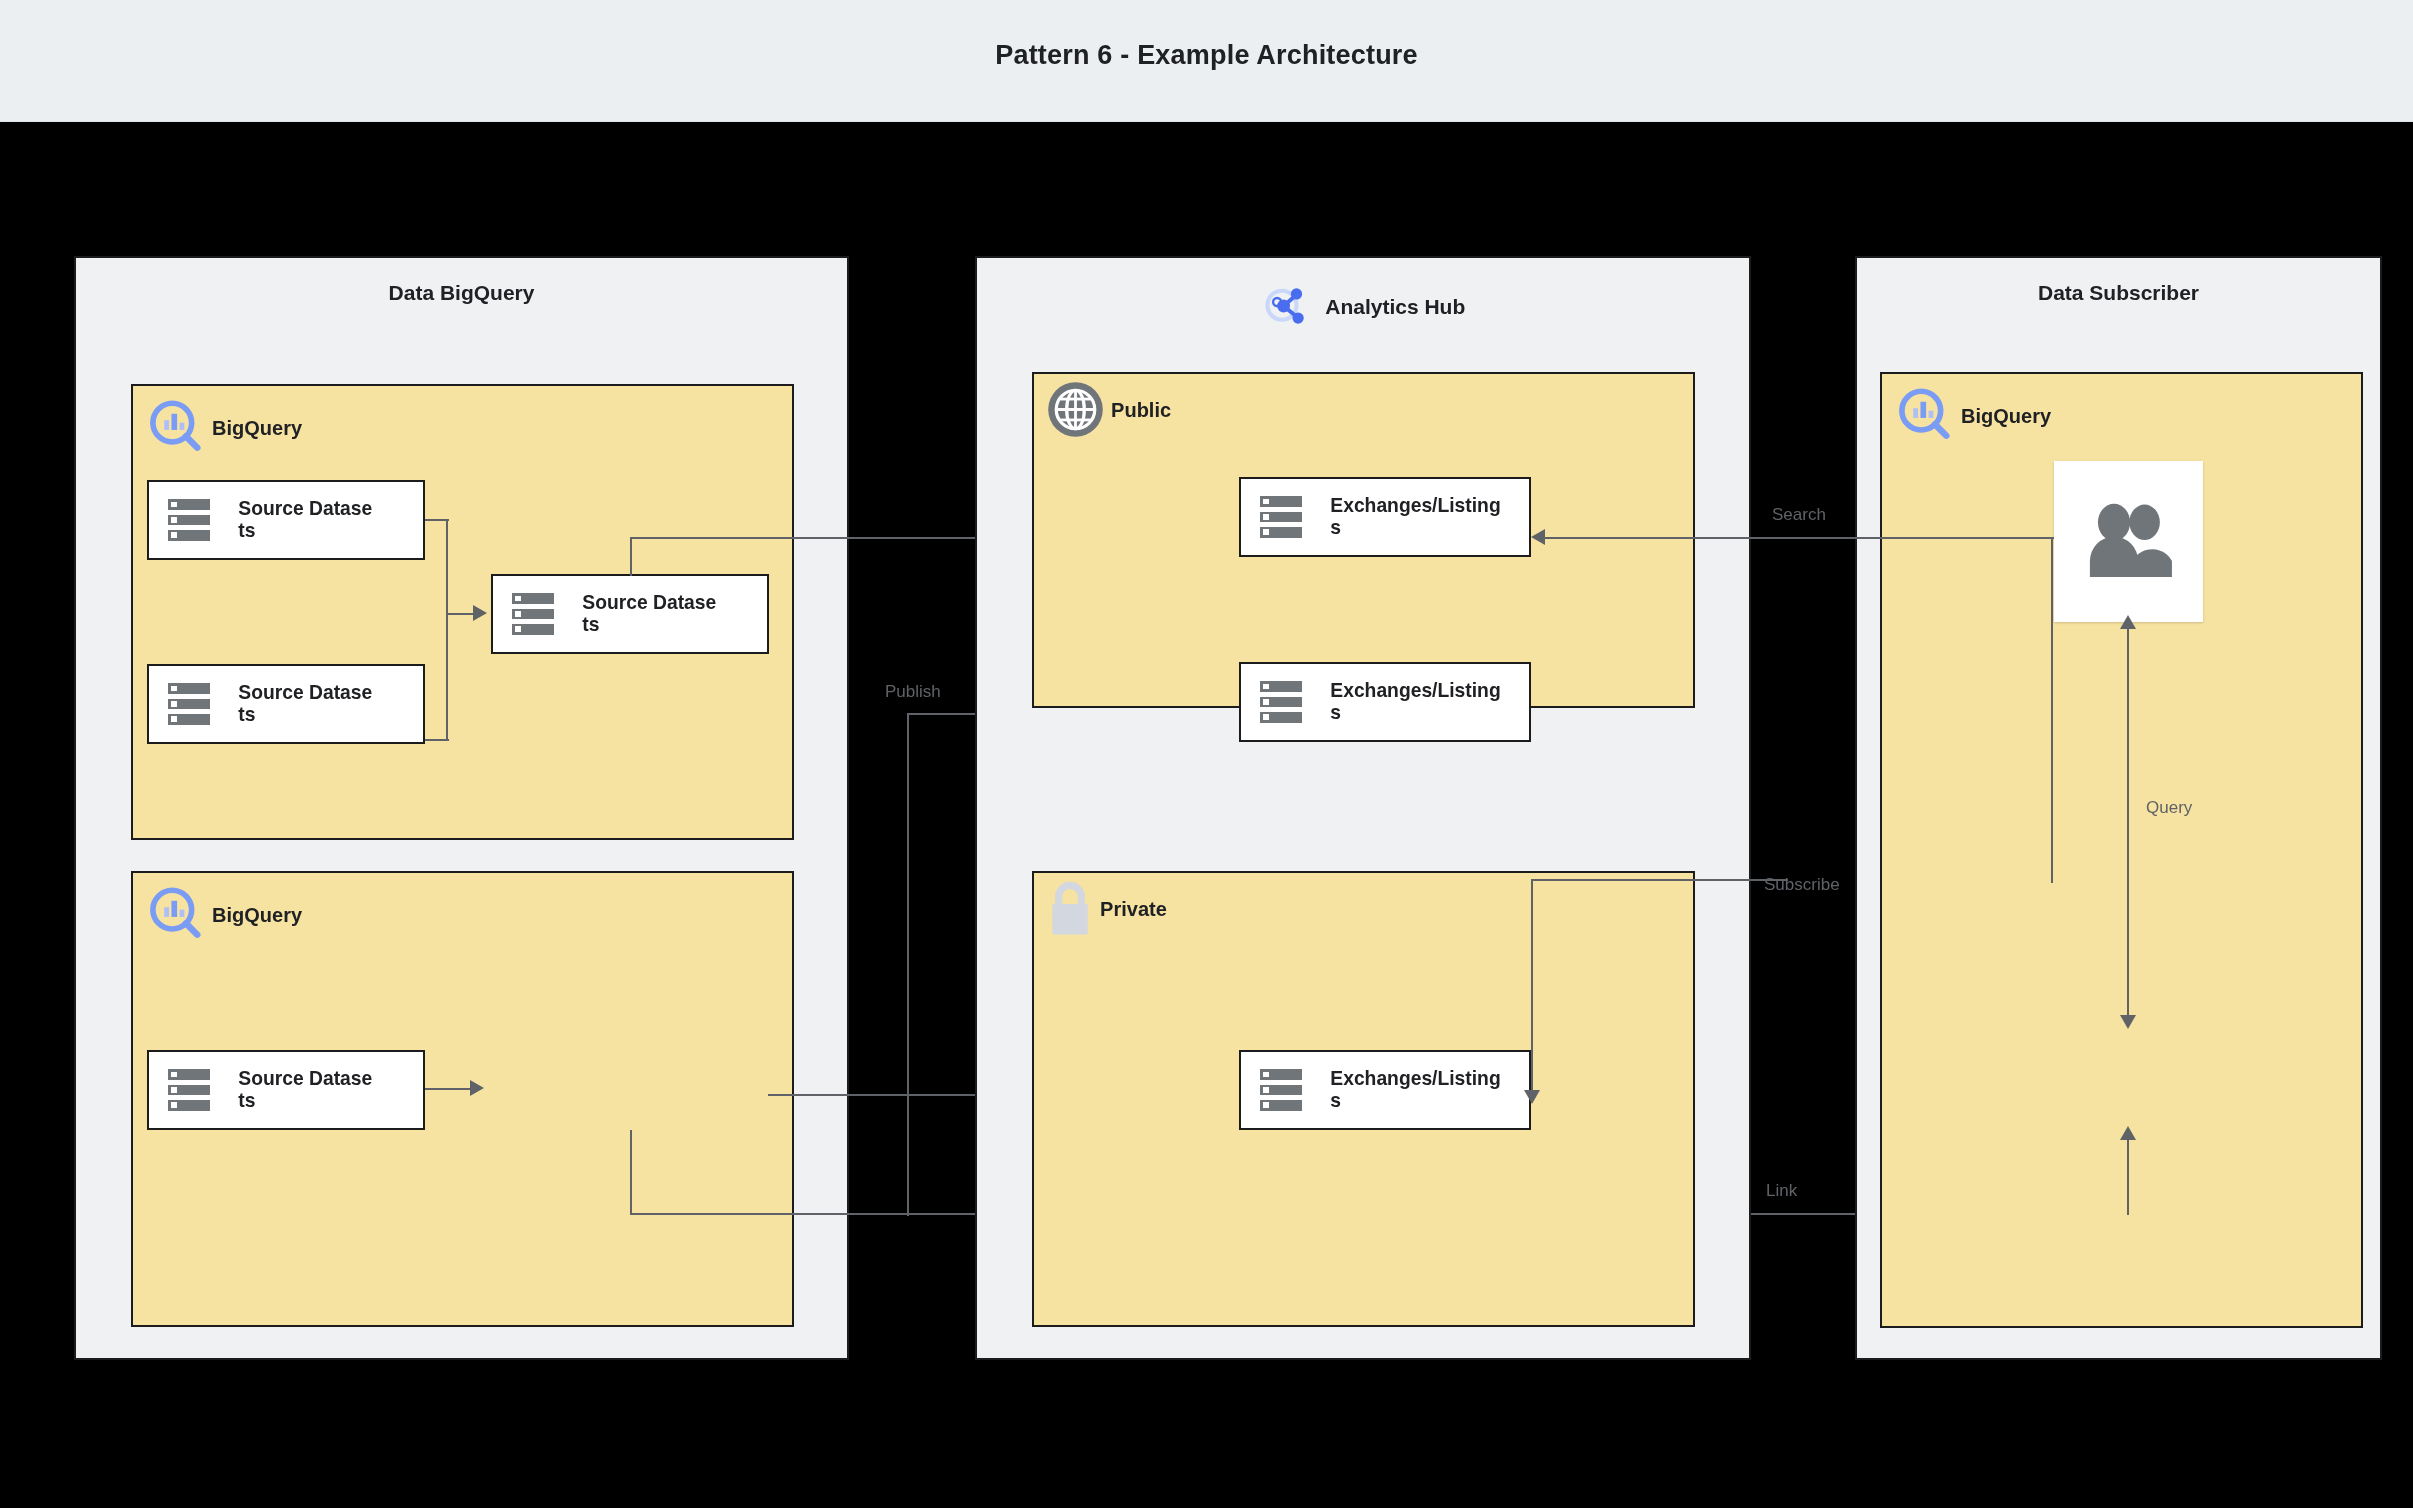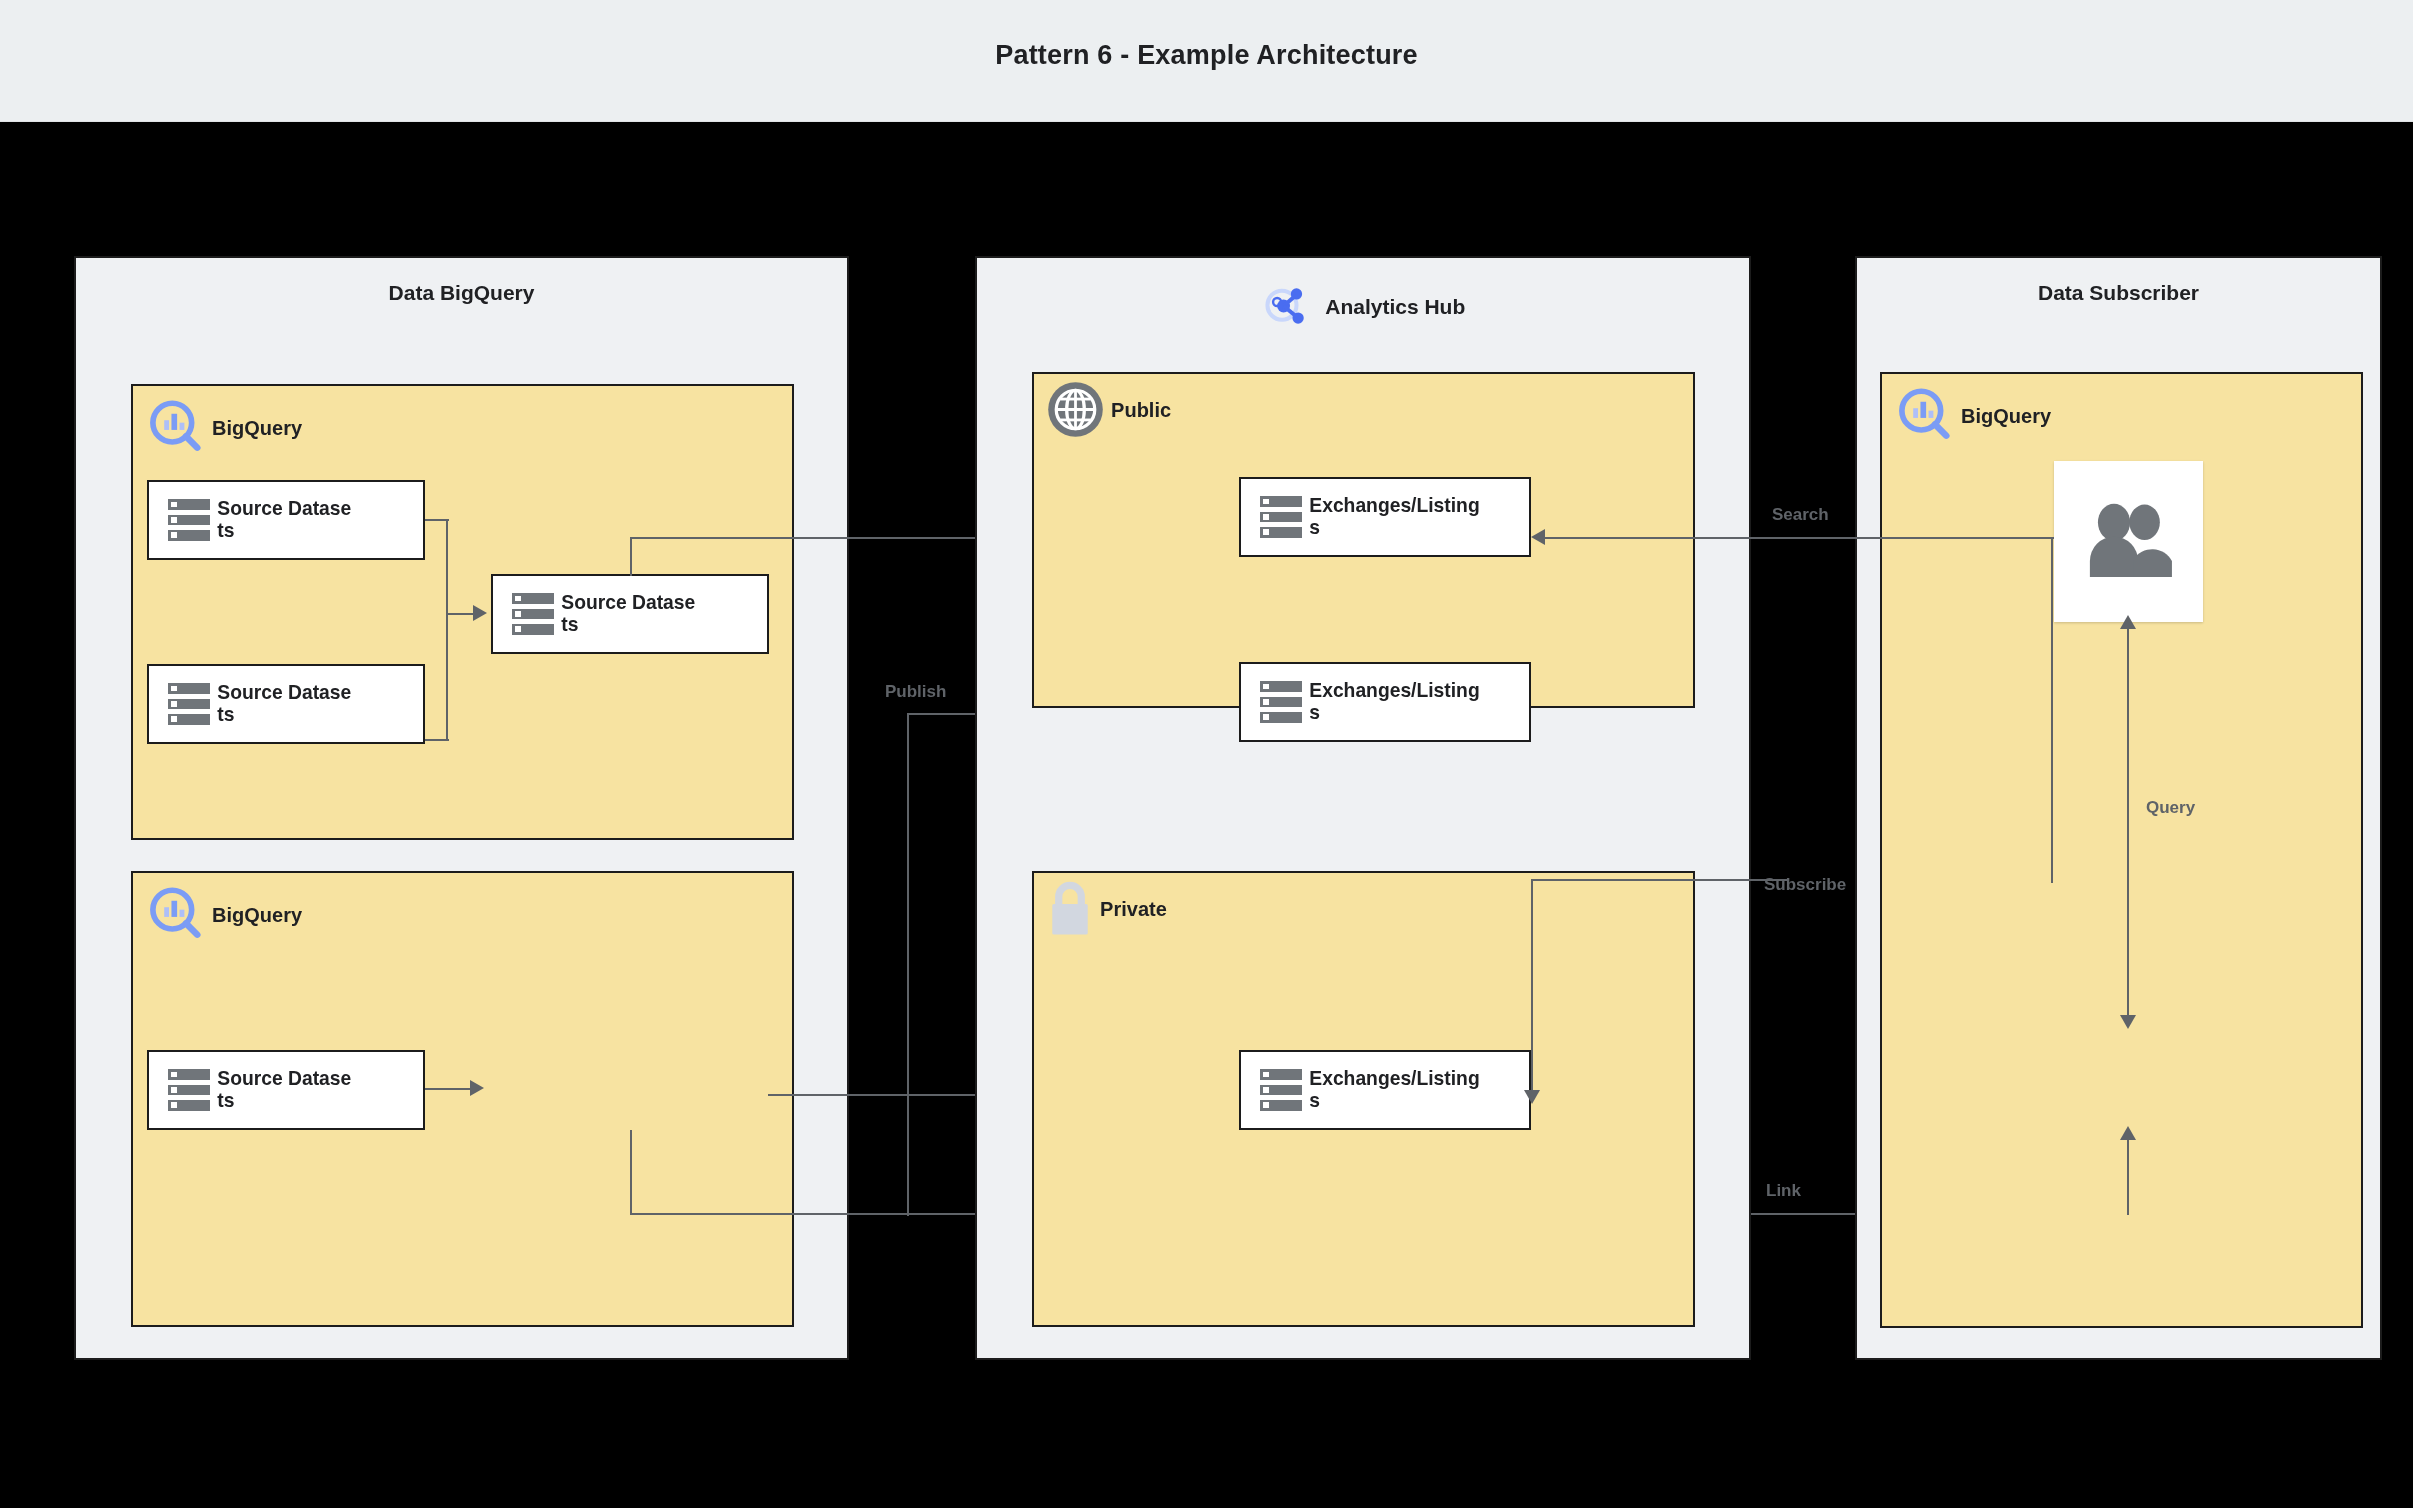--- a/index.html
+++ b/index.html
@@ -65,21 +65,21 @@
   }
   .panel-header .ph-label {
     font-size: 20px; font-weight: bold; color: #202124; white-space: nowrap;
   }
 
   
   .node {
     position: absolute;
     background: #ffffff;
     border: 2.4px solid #1c1c1c;
-    display: flex; align-items: center; gap: 7px;
+    display: flex; align-items: center; gap: 28px;
     padding-left: 19.3px; padding-right: 8px;
   }
   .node-label {
     font-size: 19.3px; font-weight: bold; color: #202124;
     line-height: 1.16; word-break: break-all;
   }
   .node.plain { border: none; background: #fff; justify-content: center; padding: 0;
                 box-shadow: 0 0.8px 2.4px rgba(0,0,0,.18); }
 
   
@@ -119,21 +119,21 @@
     border-right: 8.8px solid transparent;
     border-bottom: 14.5px solid #5f6368;
   }
   .arrow.down {
     border-left: 8.8px solid transparent;
     border-right: 8.8px solid transparent;
     border-top: 14.5px solid #5f6368;
   }
   .edge-label {
     position: absolute;
-    font-size: 17px; font-weight: bold; color: #5f6368;
+    font-size: 17px; font-weight: normal; color: #5f6368;
     white-space: nowrap;
   }
 </style>
 </head>
 <body>
 
 <div id="page">
 
   <div id="title-bar">
     <div id="page-title">Pattern 6 - Example Architecture</div>

